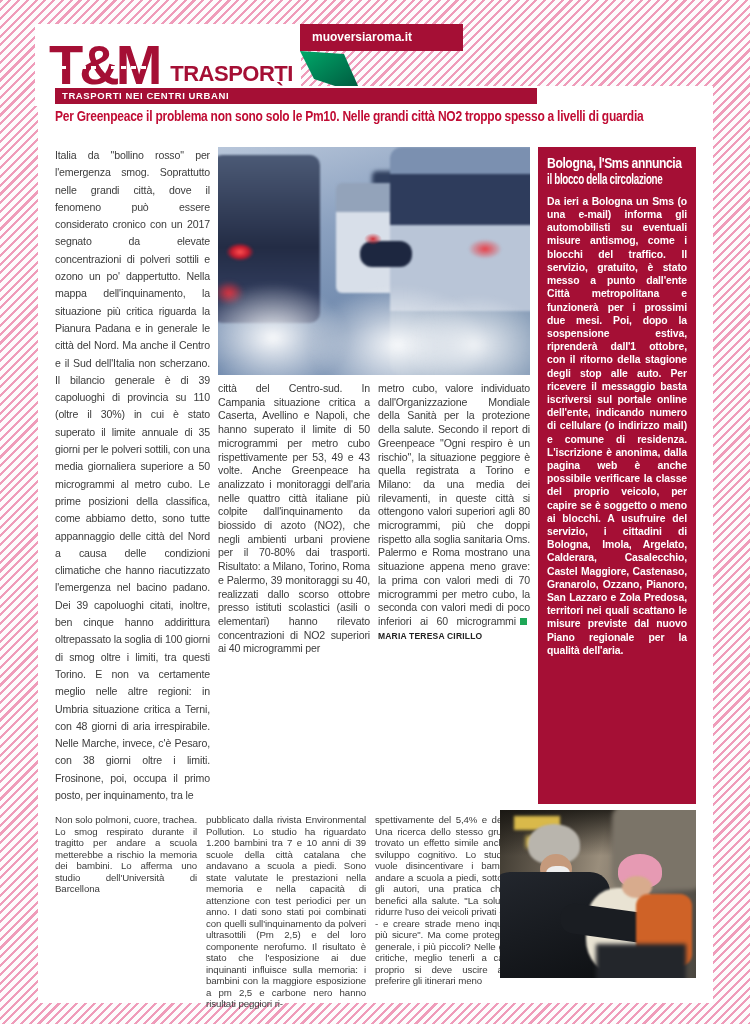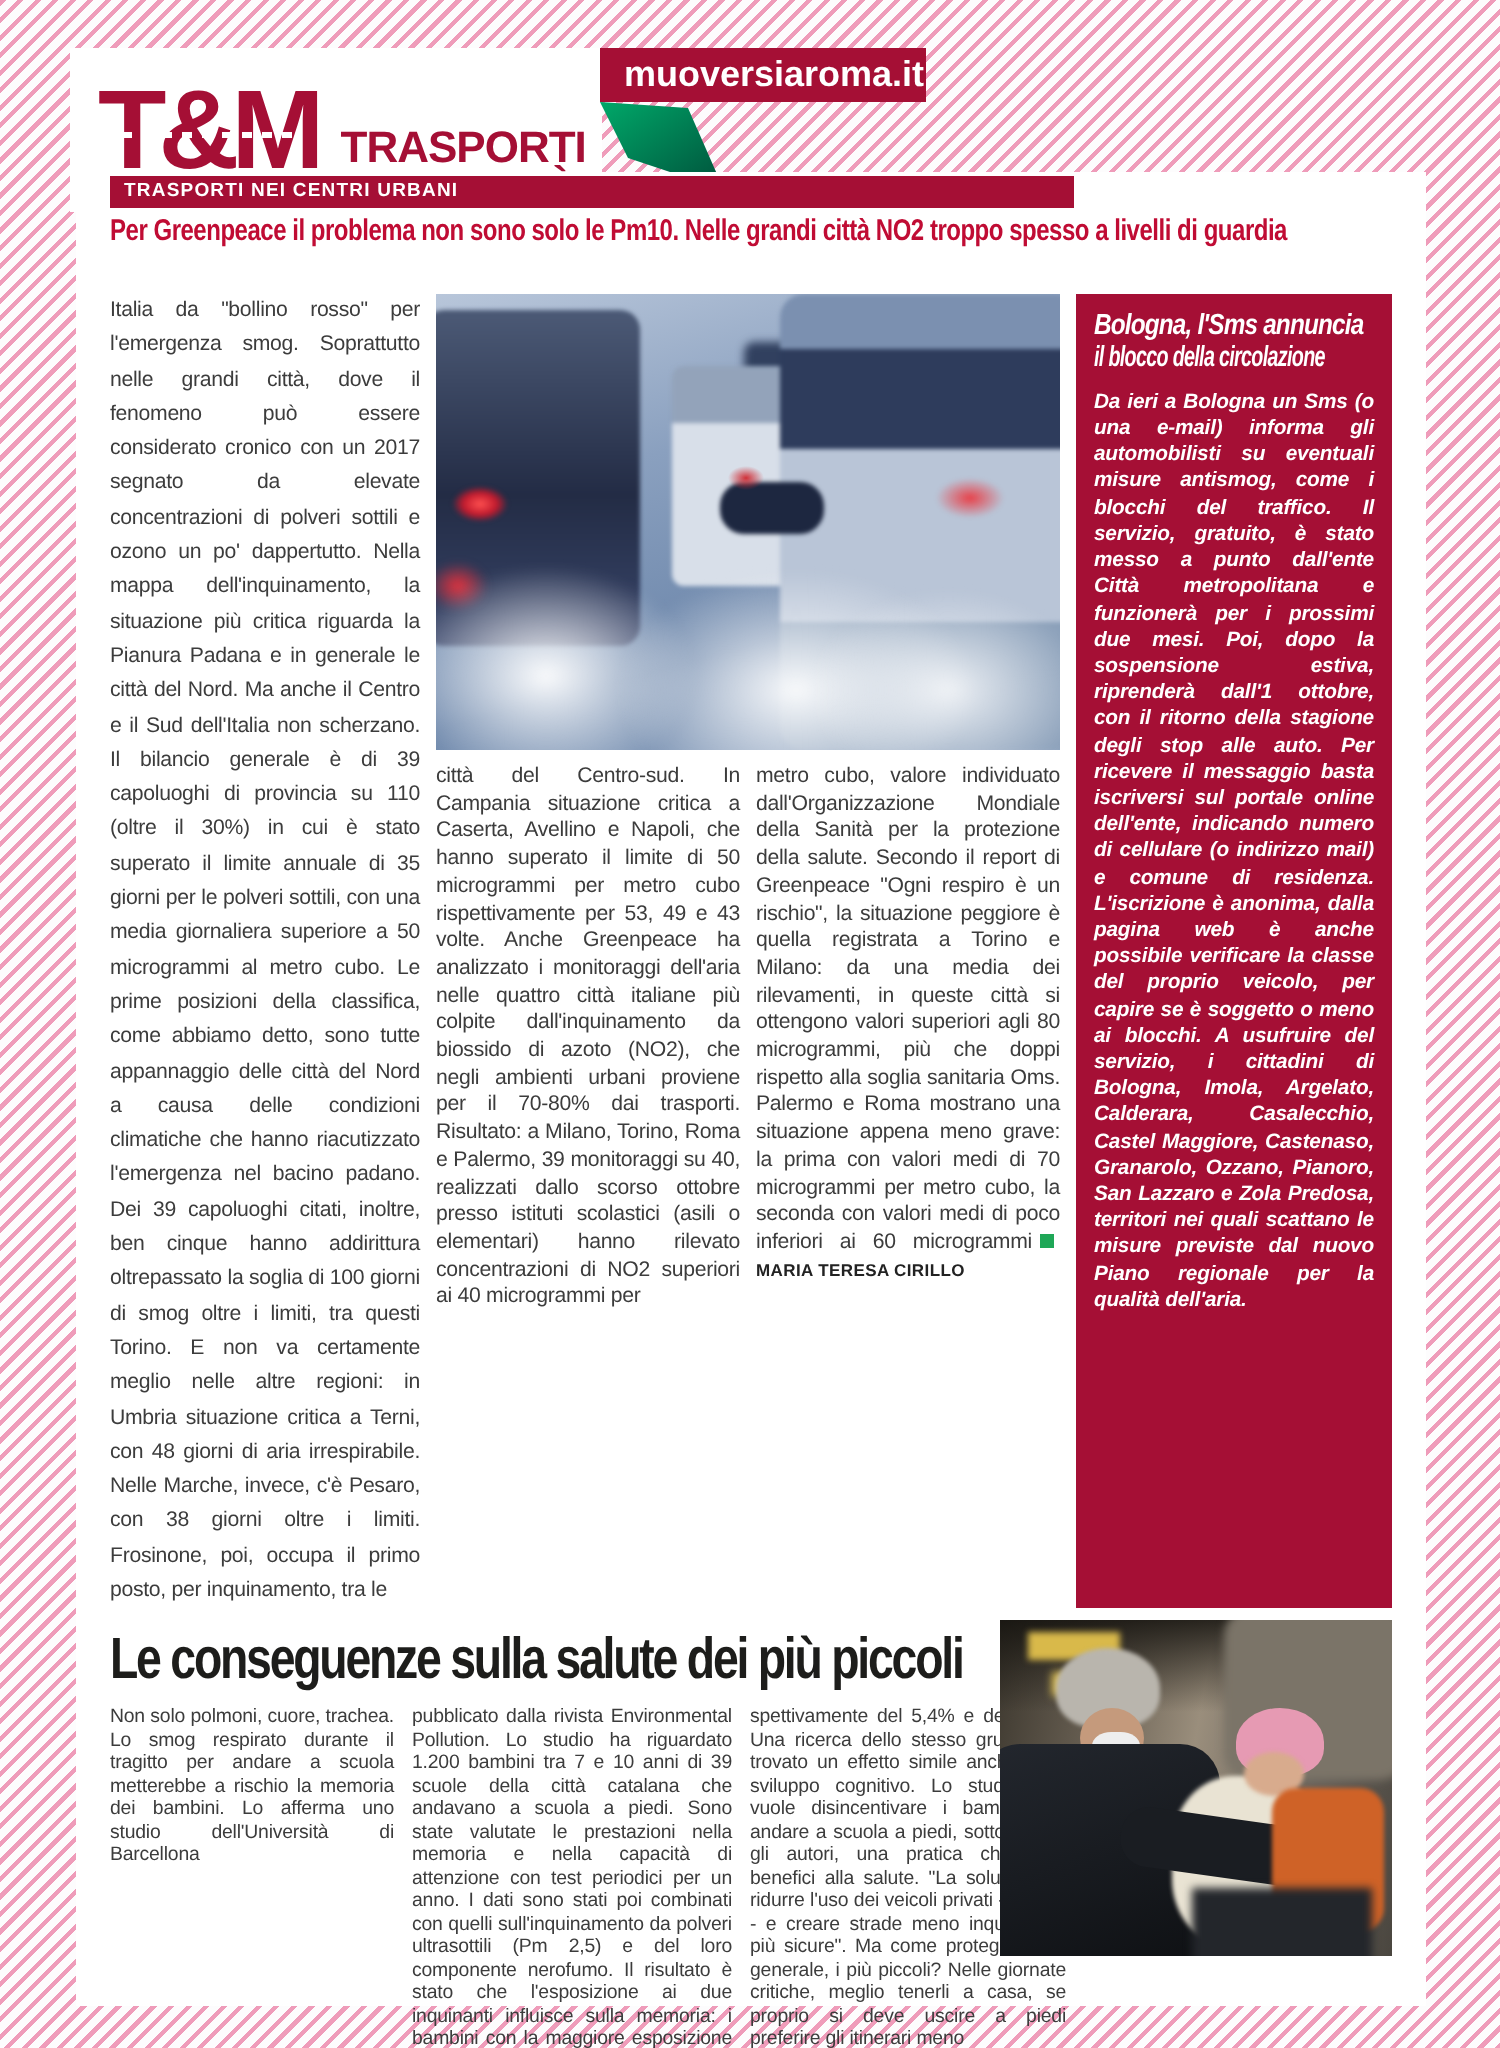--- a/index.html
+++ b/index.html
@@ -12,21 +12,21 @@
   i{display:block;position:absolute;}
 
   
   .logo-box{position:absolute;left:35px;top:24px;width:266px;height:82px;background:#fff;
     display:flex;align-items:center;gap:12px;padding-left:14px;box-sizing:border-box;}
   .logo-tm{font-size:56px;font-weight:bold;color:var(--crimson,#a50f35);letter-spacing:-4px;line-height:1;position:relative;}
   .logo-tm::after{content:"";position:absolute;left:2px;right:8px;top:52%;height:3px;
     background:repeating-linear-gradient(90deg,#fff 0 5px,rgba(255,255,255,0) 5px 10px);}
   .logo-words{font-weight:bold;color:var(--crimson,#a50f35);font-size:22px;line-height:.95;letter-spacing:-.5px;margin-top:40px;}
   .site-banner{position:absolute;left:300px;top:24px;width:163px;height:27px;background:var(--crimson,#a50f35);
-    color:#fff;font-size:18px;font-weight:bold;line-height:27px;padding-left:12px;box-sizing:border-box;
+    color:#fff;font-size:12px;font-weight:bold;line-height:27px;padding-left:12px;box-sizing:border-box;
     display:block;text-decoration:none;}
   .ribbon{position:absolute;left:300px;top:51px;width:64px;height:46px;}
 
   
   .panel{position:absolute;left:38px;top:86px;width:675px;height:917px;background:#fff;
     box-sizing:border-box;padding:2px 17px 0;}
   .kicker{background:var(--crimson,#a50f35);color:#fff;font-size:9.5px;font-weight:bold;
     letter-spacing:.6px;height:16px;line-height:16px;padding-left:7px;box-sizing:border-box;width:482px;}
   h1{margin:7px 0 2px;color:var(--headline,#1d1d1b);font-weight:bold;overflow:hidden;}
   .hl{display:block;white-space:nowrap;transform-origin:0 50%;font-size:34px;letter-spacing:-1.6px;line-height:1.14;}
@@ -39,21 +39,21 @@
   .a1grid{display:grid;grid-template-columns:155px 312px 158px;gap:8px;}
   .body{font-size:10.6px;color:var(--body_text,#3c3c3c);text-align:justify;margin:0;letter-spacing:-.15px;}
   .col1{line-height:17.3px;}
   .tight{line-height:13.7px;}
   .twocol{display:grid;grid-template-columns:1fr 1fr;gap:8px;}
 
   .sq{display:inline-block;width:7px;height:7px;background:var(--byline_green,#1fa757);margin:0 3px 0 4px;}
   .byline{font-size:8.5px;font-weight:bold;color:#222;letter-spacing:.2px;}
 
   
-  .sidebar{background:var(--crimson,#a50f35);color:#fff;padding:9px 9px 26px;box-sizing:border-box;font-style:italic;}
+  .sidebar{background:var(--crimson,#a50f35);color:#fff;padding:9px 9px 26px;box-sizing:border-box;}
   .sidebar h3{margin:0 0 7px;font-weight:bold;line-height:1.1;}
   .sidebar h3 span{display:block;white-space:nowrap;font-size:14.5px;letter-spacing:-.5px;transform-origin:0 50%;}
   .sidebar h3 .s1{transform:scaleX(.84);}
   .sidebar h3 .s2{transform:scaleX(.68);}
   .sidebar p{margin:0;font-weight:bold;font-size:10.4px;line-height:13.2px;text-align:justify;letter-spacing:-.1px;}
 
   
   .article2{position:relative;margin-top:10px;}
   .article2 .kicker{width:462px;height:15px;line-height:15px;}
   h2{margin:6px 0 4px;color:var(--headline,#1d1d1b);font-weight:bold;overflow:visible;}
@@ -173,21 +173,20 @@
           <i class="s-face"></i>
           <i class="s-mask"></i>
           <i class="s-jacket"></i>
         <i class="s-bundle"></i>
           <i class="s-arm"></i>
           <i class="s-pink"></i>
           <i class="s-bface"></i>
         <i class="s-orange"></i>
           <i class="s-frame"></i>
       </div>
-      <h2><span>Le conseguenze sulla salute dei più piccoli</span></h2>
 
       <div class="a2grid">
         <div>
           <p class="body tiny">Non solo polmoni, cuore, trachea. Lo smog respirato durante il tragitto per andare a scuola metterebbe a rischio la memoria dei bambini. Lo afferma uno studio dell'Università di Barcellona</p>
 
         </div>
         <p class="body tiny">pubblicato dalla rivista Environmental Pollution. Lo studio ha riguardato 1.200 bambini tra 7 e 10 anni di 39 scuole della città catalana che andavano a scuola a piedi. Sono state valutate le prestazioni nella memoria e nella capacità di attenzione con test periodici per un anno. I dati sono stati poi combinati con quelli sull'inquinamento da polveri ultrasottili (Pm 2,5) e del loro componente nerofumo. Il risultato è stato che l'esposizione ai due inquinanti influisce sulla memoria: i bambini con la maggiore esposizione a pm 2,5 e carbone nero hanno risultati peggiori ri-</p>
         <p class="body tiny">spettivamente del 5,4% e del 4,6%. Una ricerca dello stesso gruppo ha trovato un effetto simile anche sullo sviluppo cognitivo. Lo studio non vuole disincentivare i bambini ad andare a scuola a piedi, sottolineano gli autori, una pratica che offre benefici alla salute. "La soluzione è ridurre l'uso dei veicoli privati - dicono - e creare strade meno inquinate e più sicure". Ma come proteggere, in generale, i più piccoli? Nelle giornate critiche, meglio tenerli a casa, se proprio si deve uscire a piedi preferire gli itinerari meno</p>
         <div class="c4">
           

